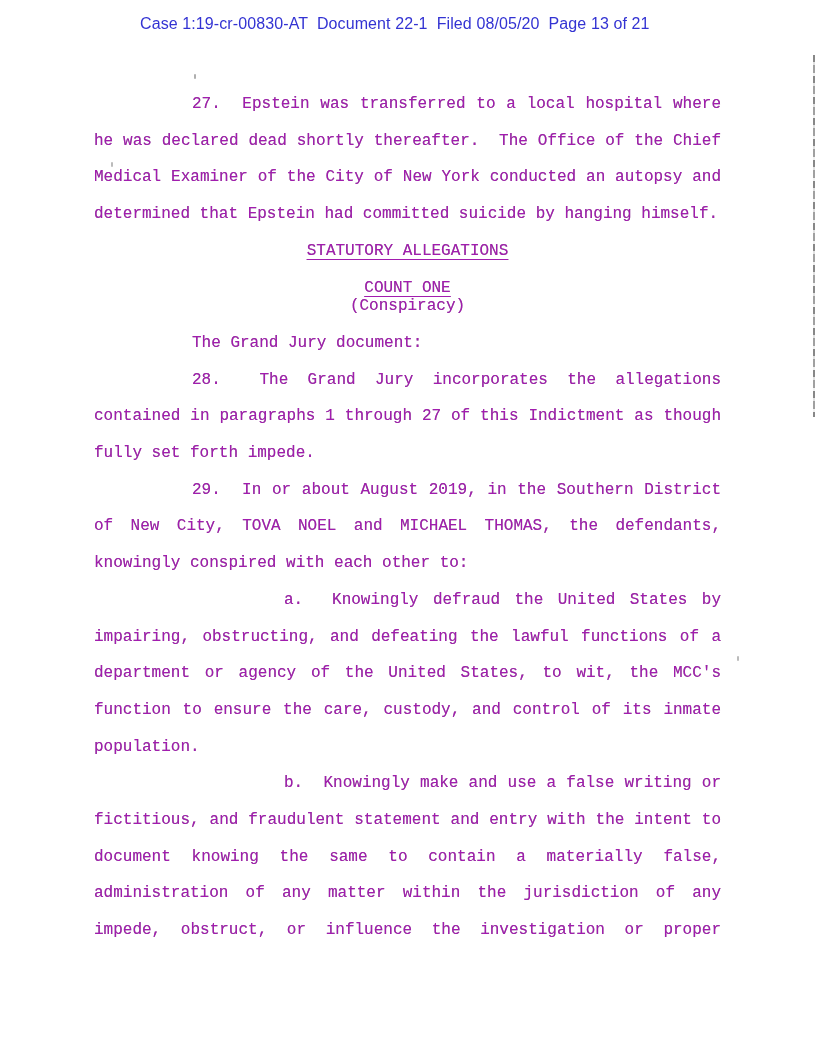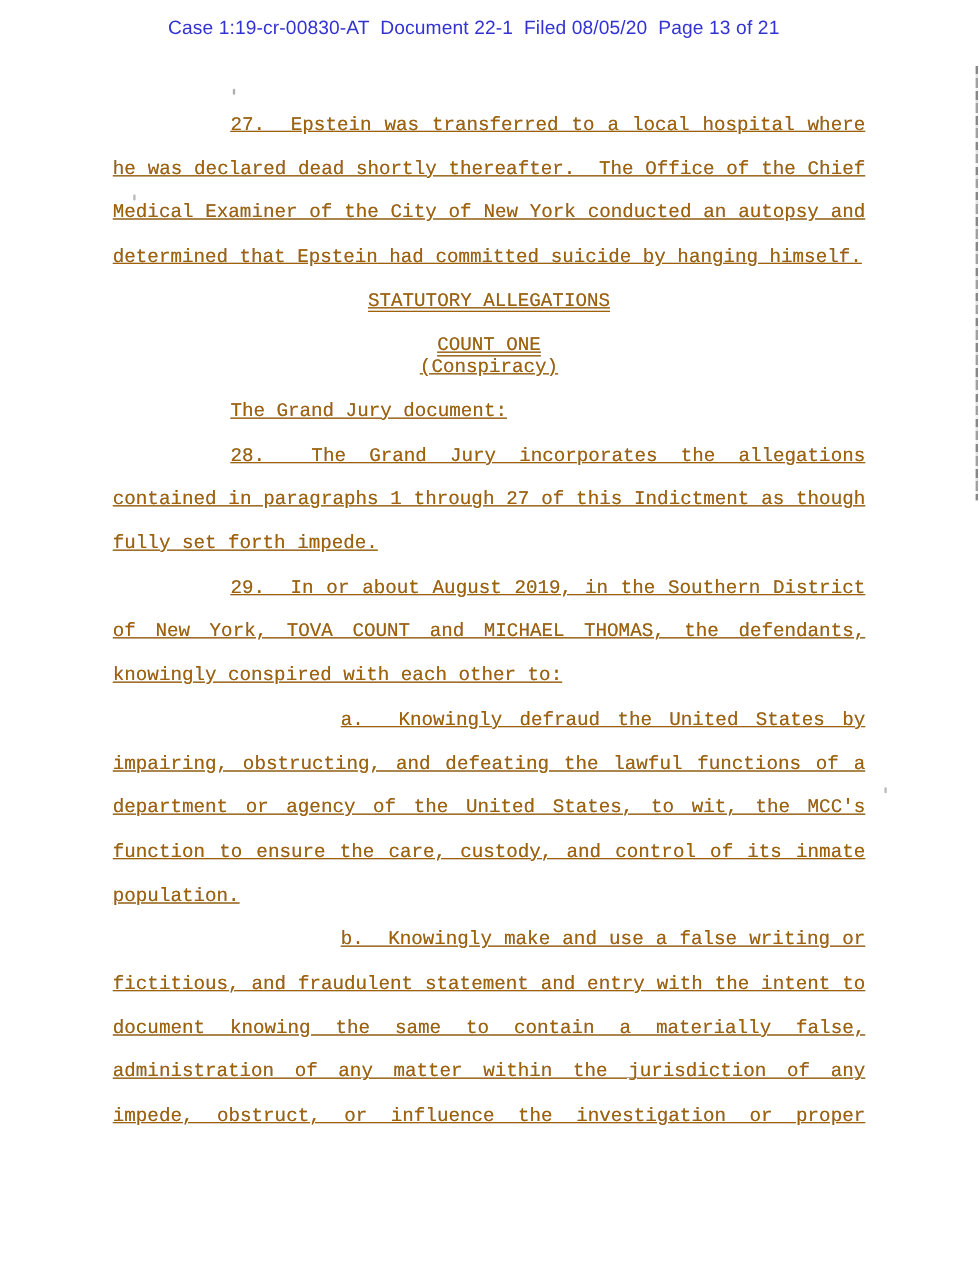--- a/index.html
+++ b/index.html
@@ -25,23 +25,22 @@
   }
   .stamp1 { left:140px; top:15px; }
   .stamp2 { left:149px; top:16px; }
 
   
   .body-text {
     position:absolute;
     left:94px; top:86px; width:627px;
     font-size:16px;
     line-height:36.7px;
-    color:#a16207;
+    color:#a21caf;
     text-shadow:0 0 0.5px rgba(60,60,60,0.55);
-    text-decoration:underline;
   }
   .ln  { min-height:36.7px; }
   .j   { text-align:justify; text-align-last:justify; }
   .i1  { padding-left:98px; }
   .i2  { padding-left:190px; }
   .ctr { text-align:center; text-align-last:center; }
   .ul  { text-decoration:underline; text-underline-offset:4px; }
   .tight   { margin-top:-18px;text-align:center; }
   .pagenum { margin-top:-21px; }
 
@@ -78,21 +77,21 @@
     <div class="ln ctr ul">COUNT ONE</div>
     <div class="ln ctr tight">(Conspiracy)</div>
 
     <div class="ln i1">The Grand Jury document:</div>
 
     <div class="ln j i1">28.&nbsp; The Grand Jury incorporates the allegations</div>
     <div class="ln j">contained in paragraphs 1 through 27 of this Indictment as though</div>
     <div class="ln">fully set forth impede.</div>
 
     <div class="ln j i1">29.&nbsp; In or about August 2019, in the Southern District</div>
-    <div class="ln j">of New York, TOVA COUNT and MICHAEL THOMAS, the defendants,</div>
+    <div class="ln j">of New City, TOVA NOEL and MICHAEL THOMAS, the defendants,</div>
     <div class="ln">knowingly conspired with each other to:</div>
 
     <div class="ln j i2">a.&nbsp; Knowingly defraud the United States by</div>
     <div class="ln j">impairing, obstructing, and defeating the lawful functions of a</div>
     <div class="ln j">department or agency of the United States, to wit, the MCC's</div>
     <div class="ln j">function to ensure the care, custody, and control of its inmate</div>
     <div class="ln">population.</div>
 
     <div class="ln j i2">b.&nbsp; Knowingly make and use a false writing or</div>
     <div class="ln j">fictitious, and fraudulent statement and entry with the intent to</div>

